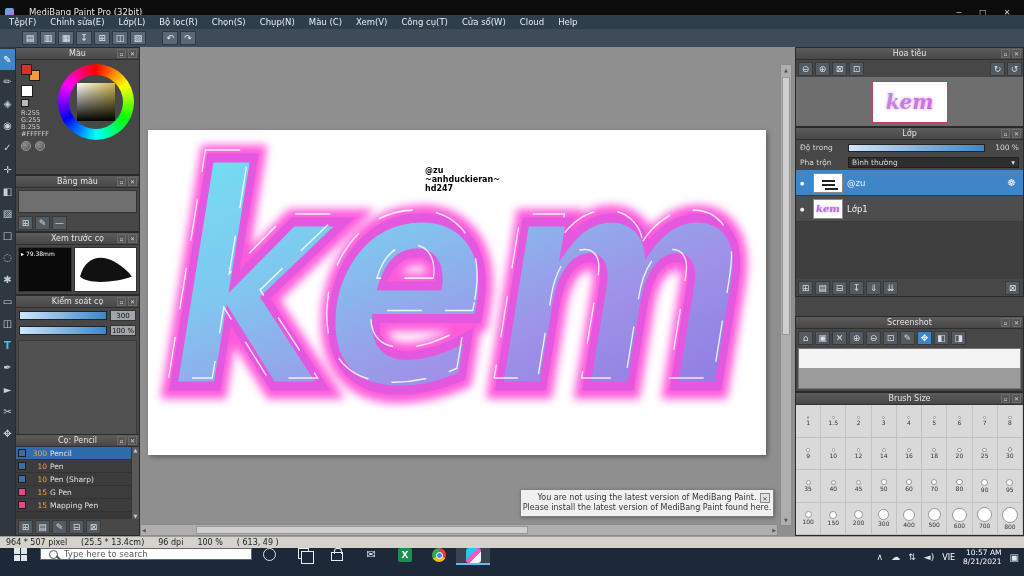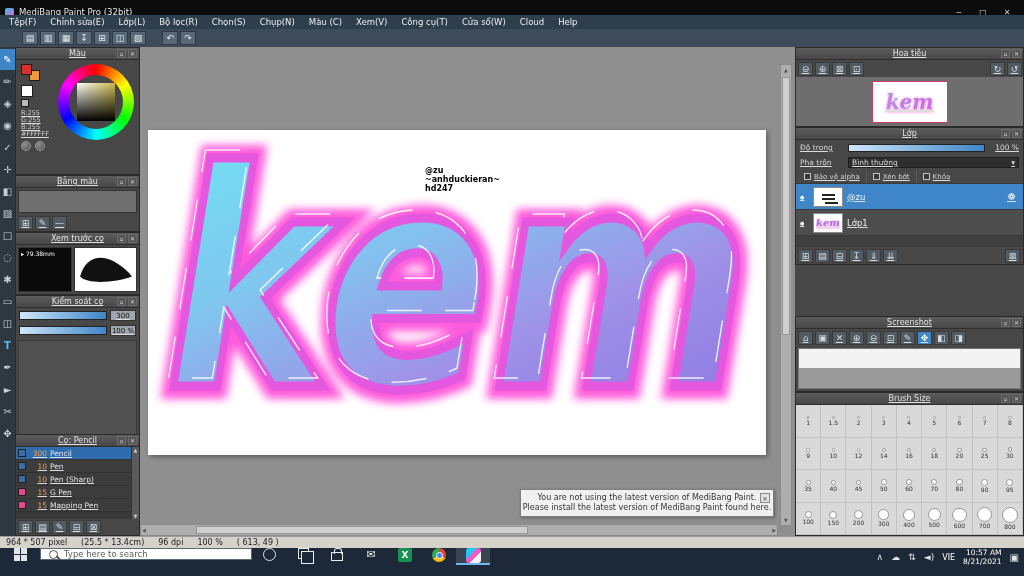--- a/index.html
+++ b/index.html
@@ -1,20 +1,20 @@
 <!DOCTYPE html>
 <html><head>
 <meta charset="utf-8">
 <style>
 *{margin:0;padding:0;box-sizing:border-box;font-family:"DejaVu Sans","Liberation Sans",sans-serif;}
 html,body{width:1024px;height:576px;}
 body{position:relative;overflow:hidden;background:#474747;font-size:9px;color:#ddd;}
 
 
-#titlebar{position:absolute;left:0;top:0;width:1024px;height:15px;background:#0c0c0c;display:flex;align-items:center;padding:12px 5px;gap:5px;z-index:10;}
+#titlebar{position:absolute;left:0;top:0;width:1024px;height:15px;background:#0c0c0c;display:flex;align-items:center;padding:12px 5px;gap:15px;z-index:10;}
 #titlebar .app-ico{width:9px;height:9px;border-radius:2px;background:linear-gradient(135deg,#29c5f0,#f05ac8);}
 #titlebar .t{font-size:8.5px;color:#e9e9e9;}
 #titlebar .winbtns{margin-left:auto;display:flex;}
 .winbtn{width:24px;height:15px;display:flex;align-items:center;justify-content:center;font-size:8px;color:#cfcfcf;}
 
 
 #menubar{position:absolute;top:15px;left:0;width:1024px;height:14px;background:#2e3e4a;display:flex;align-items:center;padding-left:2px;z-index:10;}
 .menu-item{padding:0 7px;font-size:8.5px;color:#e8eef3;line-height:14px;white-space:nowrap;}
 
 
@@ -22,21 +22,21 @@
 .tb-btn{width:16px;height:14px;background:#5a6977;border:1px solid #2d3944;color:#e3ebf1;font-size:9px;display:flex;align-items:center;justify-content:center;}
 #toolbar .sep{width:12px;}
 
 
 #toolstrip{position:absolute;left:0;top:47px;width:15px;height:489px;background:#2f3841;display:flex;flex-direction:column;align-items:center;padding-top:2px;gap:1px;z-index:5;}
 .tool{width:15px;height:21px;display:flex;align-items:center;justify-content:center;font-size:10px;color:#c6d0d8;}
 .tool.active{background:#3e86c8;color:#fff;}
 .tool.tblue{color:#54b8f0;font-weight:bold;}
 
 
-.panel{position:absolute;background:#474747;border:1px solid #2a2a2a;display:flex;flex-direction:column;text-decoration:underline;}
+.panel{position:absolute;background:#474747;border:1px solid #2a2a2a;display:flex;flex-direction:column;}
 .phead{flex:0 0 12px;background:linear-gradient(#5c5c5c,#474747);border-bottom:1px solid #2f2f2f;display:flex;align-items:center;justify-content:center;position:relative;font-size:8px;color:#e3e3e3;}
 .hicons{position:absolute;right:2px;top:1px;display:flex;gap:2px;}
 .hico{width:9px;height:9px;font-size:6px;color:#d4d4d4;display:flex;align-items:center;justify-content:center;border:1px solid #6b6b6b;background:#565656;}
 .p-ico{width:15px;height:14px;display:flex;align-items:center;justify-content:center;font-size:9px;color:#d8dee4;border:1px solid #3a3a3a;background:#525a62;margin:1px;}
 .p-ico.active{background:#3e86c8;color:#fff;}
 
 
 #color-panel{left:15px;top:47px;width:125px;height:128px;}
 #color-panel .pc-row{display:flex;flex:1;}
 #swatch-col{width:42px;padding:4px 0 0 5px;}
@@ -98,21 +98,21 @@
 
 
 #navigator-panel{left:795px;top:47px;width:229px;height:80px;}
 #nav-toolbar{display:flex;align-items:center;flex:0 0 17px;background:#474747;padding-left:1px;}
 #nav-toolbar .p-ico:nth-child(5){margin-left:auto;}
 #nav-thumb-area{flex:1;background:#6e6e6e;display:flex;align-items:center;justify-content:center;}
 #nav-thumb{width:76px;height:42px;background:#fff;border:1px solid #cc3a66;display:flex;align-items:center;justify-content:center;}
 .thumb-kem-big{font:italic bold 20px "DejaVu Serif",serif;background:linear-gradient(120deg,#53d7ee,#9f7ce4);-webkit-background-clip:text;background-clip:text;color:transparent;text-shadow:0 0 3px rgba(255,90,214,.8);}
 
 
-#layer-panel{left:795px;top:127px;width:229px;height:138px;}
+#layer-panel{left:795px;top:127px;width:229px;height:170px;}
 .lp-row{display:flex;align-items:center;gap:4px;padding:2px 4px;flex:0 0 15px;}
 .lp-label{width:44px;font-size:7.5px;color:#d6d6d6;}
 #opacity-slider{flex:1;height:8px;border:1px solid #222;background:linear-gradient(to right,#cfe6fa,#3e86c8);}
 .lp-val{width:30px;font-size:7.5px;color:#d6d6d6;text-align:right;}
 #blend-select{flex:1;height:11px;background:#2e2e2e;border:1px solid #1f1f1f;color:#d9d9d9;font-size:7.5px;display:flex;align-items:center;padding:0 3px;justify-content:space-between;}
 #layer-checkbox-row{display:flex;align-items:center;flex:0 0 14px;padding:0 2px;border-bottom:1px solid #393939;}
 .chk-group{display:flex;align-items:center;gap:3px;padding:0 6px;height:12px;border-right:1px solid #5a5a5a;}
 .chk-group:last-child{border-right:none;}
 .chk-box{width:7px;height:7px;border:1px solid #c2c2c2;background:#393939;}
 .chk-label{font-size:7px;color:#d2d2d2;white-space:nowrap;}
@@ -454,34 +454,20 @@
     <span id="opacity-slider"></span>
     <span class="lp-val">100 %</span>
   </div>
   <div class="lp-row">
     <span class="lp-label">Pha trộn</span>
     <span id="blend-select">
       <span>Bình thường</span>
       <span>▾</span>
     </span>
   </div>
-  <div id="layer-checkbox-row">
-      <span class="chk-group">
-        <span class="chk-box"></span>
-        <span class="chk-label">Bảo vệ alpha</span>
-      </span>
-      <span class="chk-group">
-        <span class="chk-box"></span>
-        <span class="chk-label">Xén bớt</span>
-      </span>
-      <span class="chk-group">
-        <span class="chk-box"></span>
-        <span class="chk-label">Khóa</span>
-      </span>
-    </div>
   <div id="layer-list">
       <div class="layer-row selected">
         <span class="layer-vis">●</span>
         <span class="layer-thumb thumb-text"></span>
         <span class="layer-name">@zu</span>
         <span class="layer-gear">☸</span>
       </div>
       <div class="layer-row">
         <span class="layer-vis">●</span>
         <span class="layer-thumb thumb-kem">kem</span>

